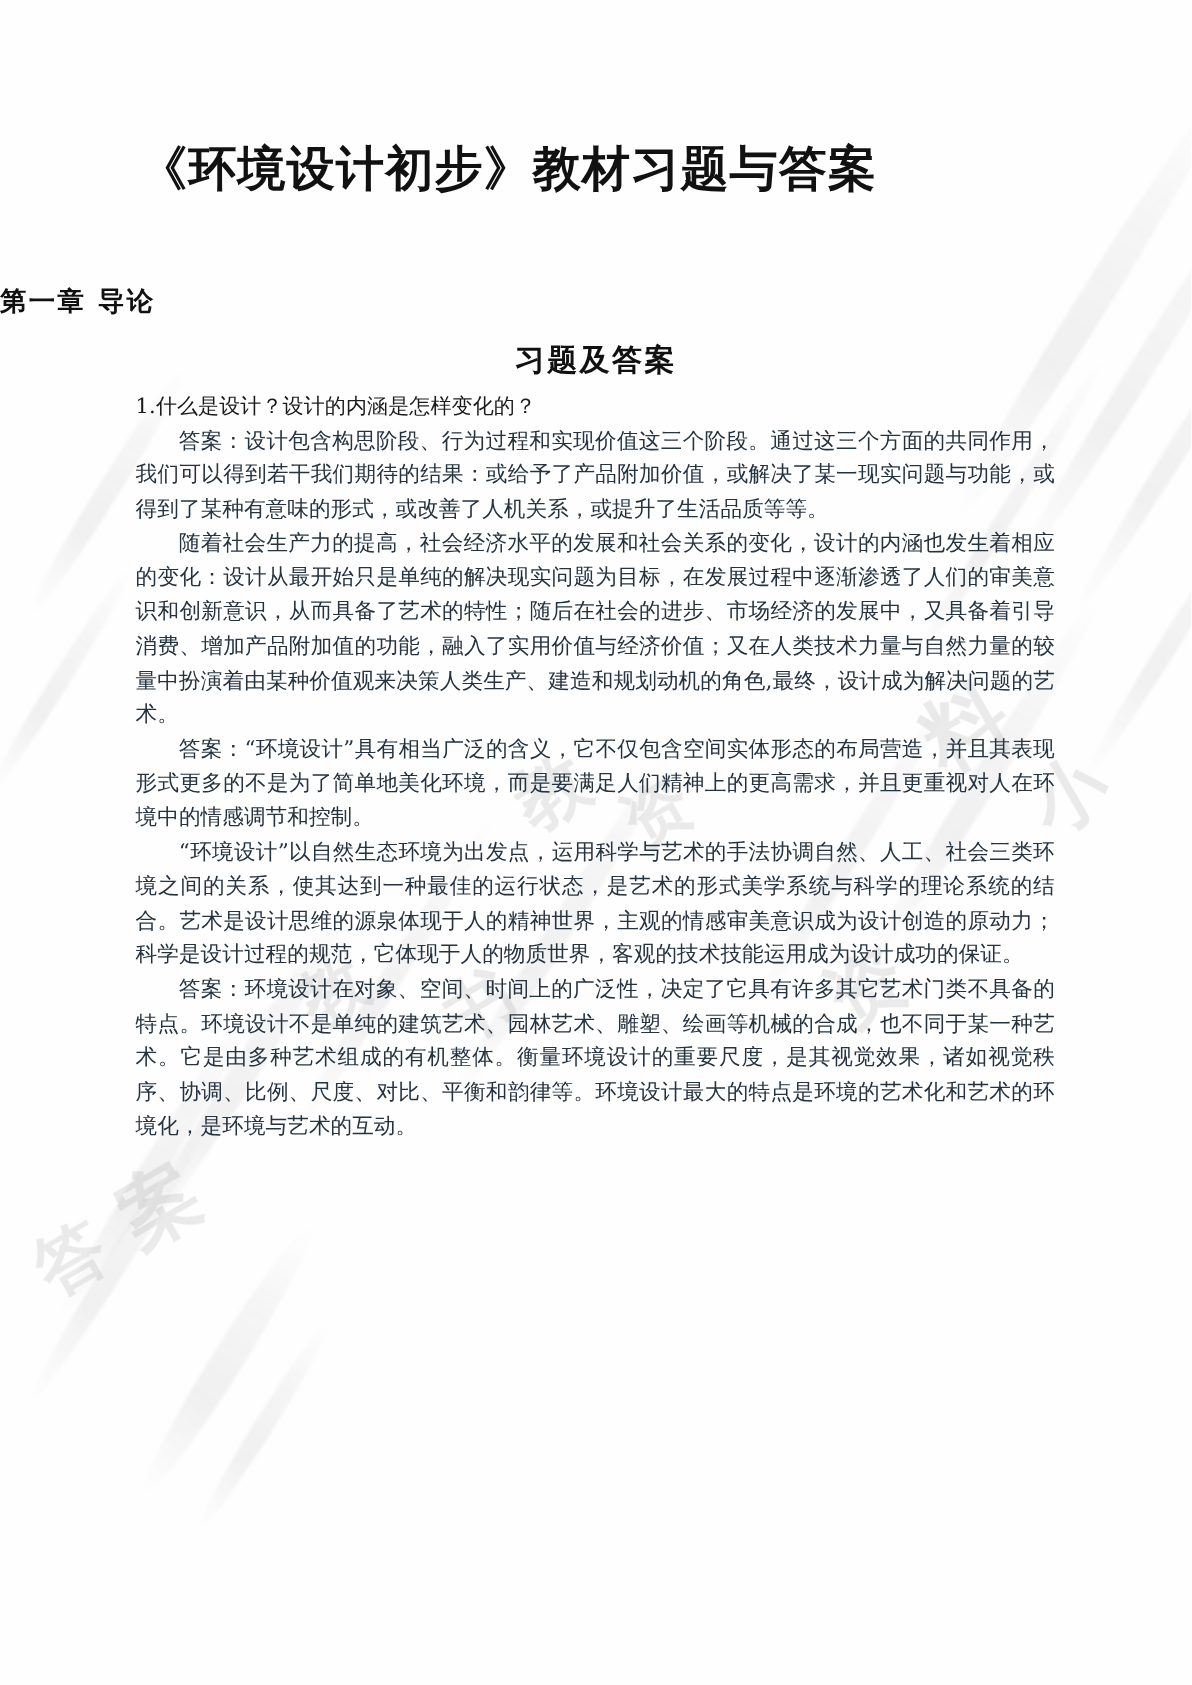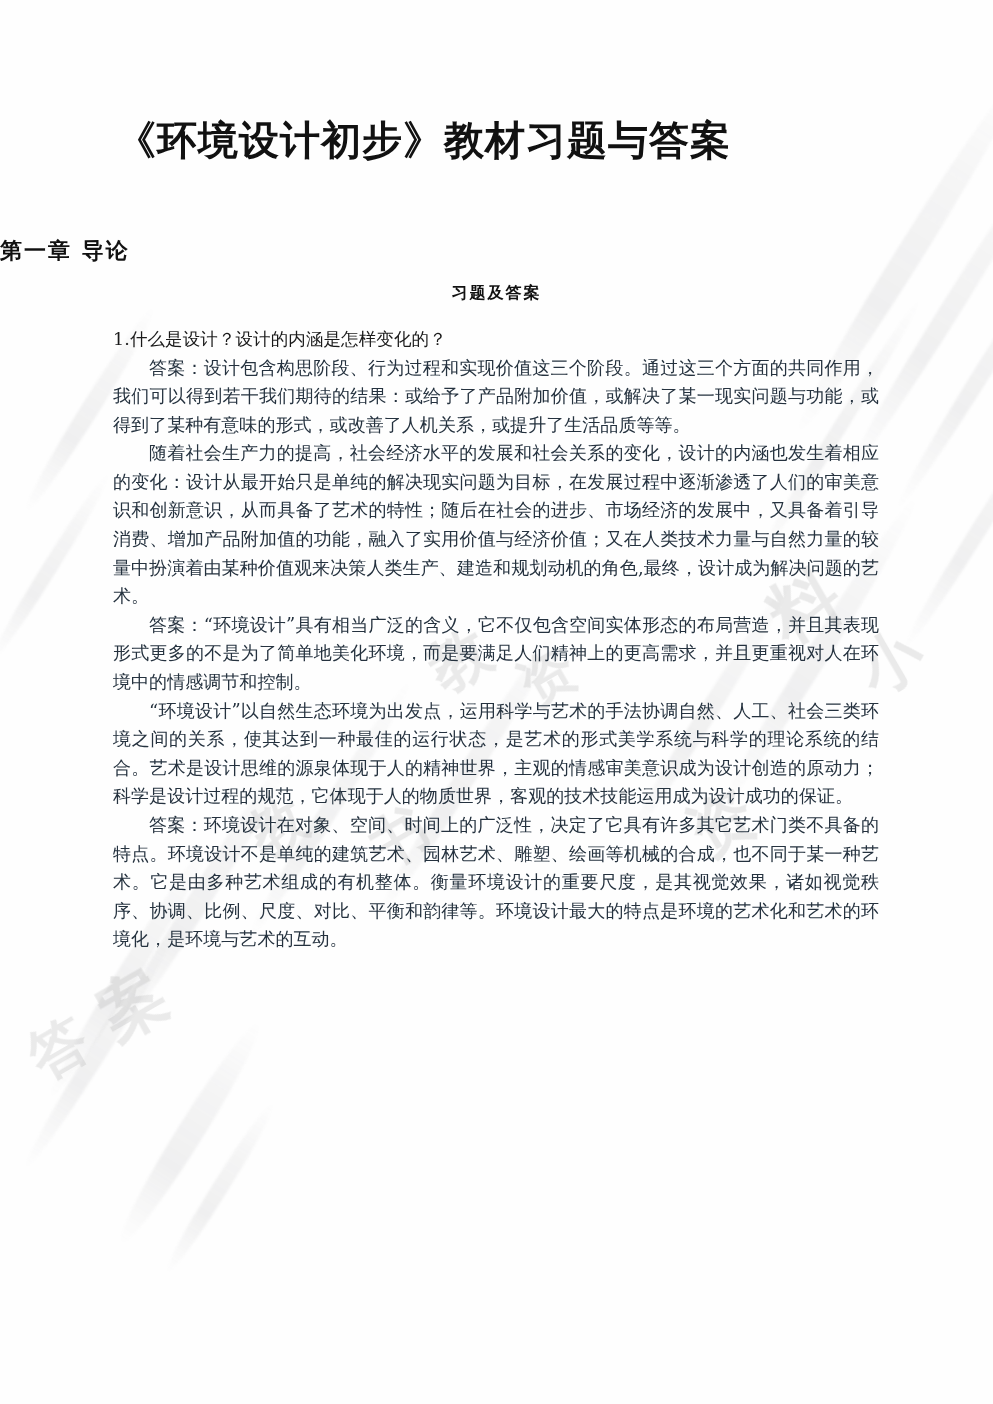--- a/index.html
+++ b/index.html
@@ -75,21 +75,21 @@
     font-weight: 700;
     color: #111111;
     letter-spacing: 2px;
   }
   .section-title {
     position: absolute;
     top: 283px;
     left: 0;
     width: 993px;
     text-align: center;
-    font-size: 16px;
+    font-size: 25px;
     font-weight: 700;
     color: #111111;
     letter-spacing: 2px;
   }
   .body-block {
     position: absolute;
     top: 325px;
     left: 113px;
     width: 766px;
   }

